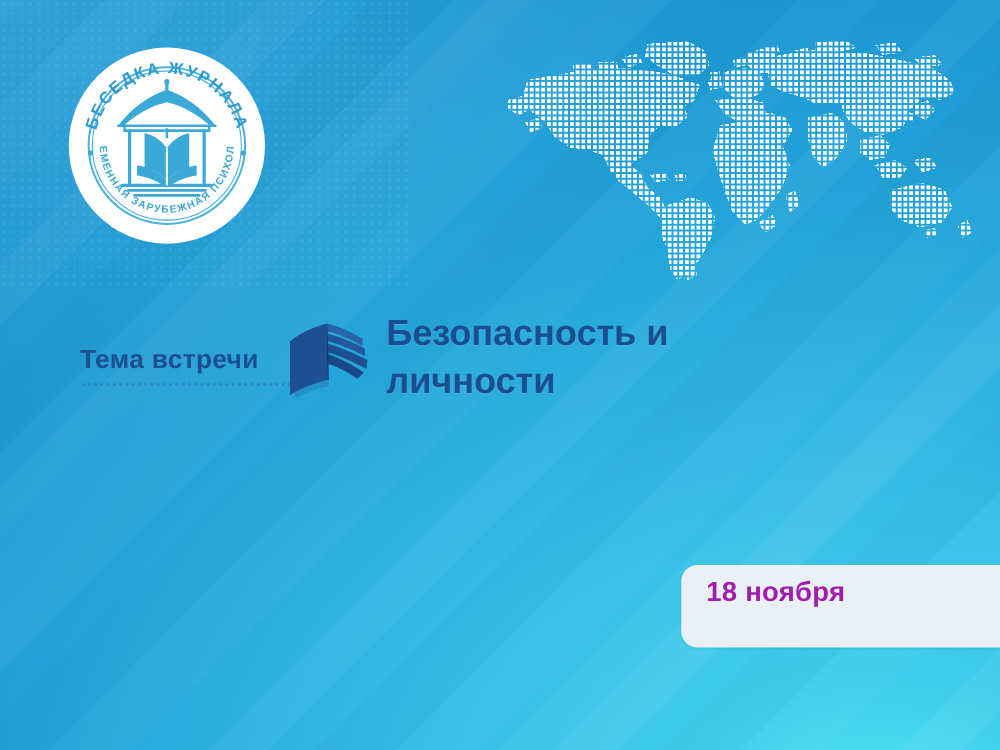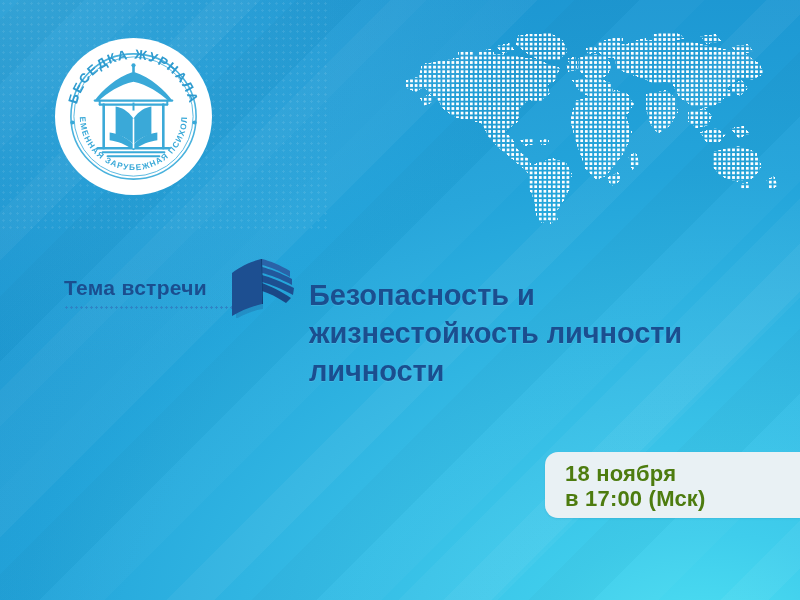--- a/index.html
+++ b/index.html
@@ -111,21 +111,21 @@
   .book-icon {
     position: absolute;
     left: 228px; top: 256px;
     width: 72px; height: 62px;
   }
   .book-icon svg { display:block; width:100%; height:100%; }
 
   
   .main-title {
     position: absolute;
-    left: 309px; top: 276px;
+    left: 309px; top: 248px;
     width: 480px;
     font-size: 29px;
     font-weight: bold;
     line-height: 38px;
     color: #1b4e8f;
     letter-spacing: -0.1px;
     text-shadow: 0 1px 0 rgba(255,255,255,0.10);
   }
   .main-title .tl { display: block; white-space: nowrap; }
 
@@ -139,21 +139,21 @@
     border-top-left-radius: 13px;
     border-bottom-left-radius: 13px;
     box-shadow: 0 1px 2px rgba(0,60,110,0.10);
   }
   .date-badge-inner {
     position: absolute;
     left: 20px; top: 9px;
     font-size: 22px;
     font-weight: bold;
     line-height: 25px;
-    color: #4d7c0f;
+    color: #a21caf;
     letter-spacing: 0.2px;
   }
   .date-badge-inner .dl { display:block; white-space: nowrap; }
 </style>
 </head>
 <body>
 
 <div id="poster">
 
   <div class="bg-base"></div>
@@ -328,24 +328,22 @@
       <path d="M34 11 C 42 13, 53 17, 64 23 L 64 29 C 53 23, 42 19, 34 17 Z" fill="#22589c"></path>
       <path d="M34 19 C 42 21, 54 26, 66 32 L 65 39 C 54 33, 42 28, 34 26 Z" fill="#1d4f91"></path>
       <path d="M34 27 C 42 30, 53 35, 63 42 L 58 47 C 49 41, 41 37, 34 35 Z" fill="#1a4886"></path>
 
       <path d="M33 3 L 34 48 L 35 48 L 34 3 Z" fill="#123a72"></path>
     </svg>
   </div>
 
   <div class="main-title">
     <span class="tl">Безопасность и</span>
-    <span class="tl">жизнестойкость личности</span>
     <span class="tl">личности</span>
   </div>
 
   <div class="date-badge">
     <div class="date-badge-inner">
       <span class="dl">18 ноября</span>
-      <span class="dl">в 17:00 (Мск)</span>
     </div>
   </div>
 
 </div>
 
 </body></html>

